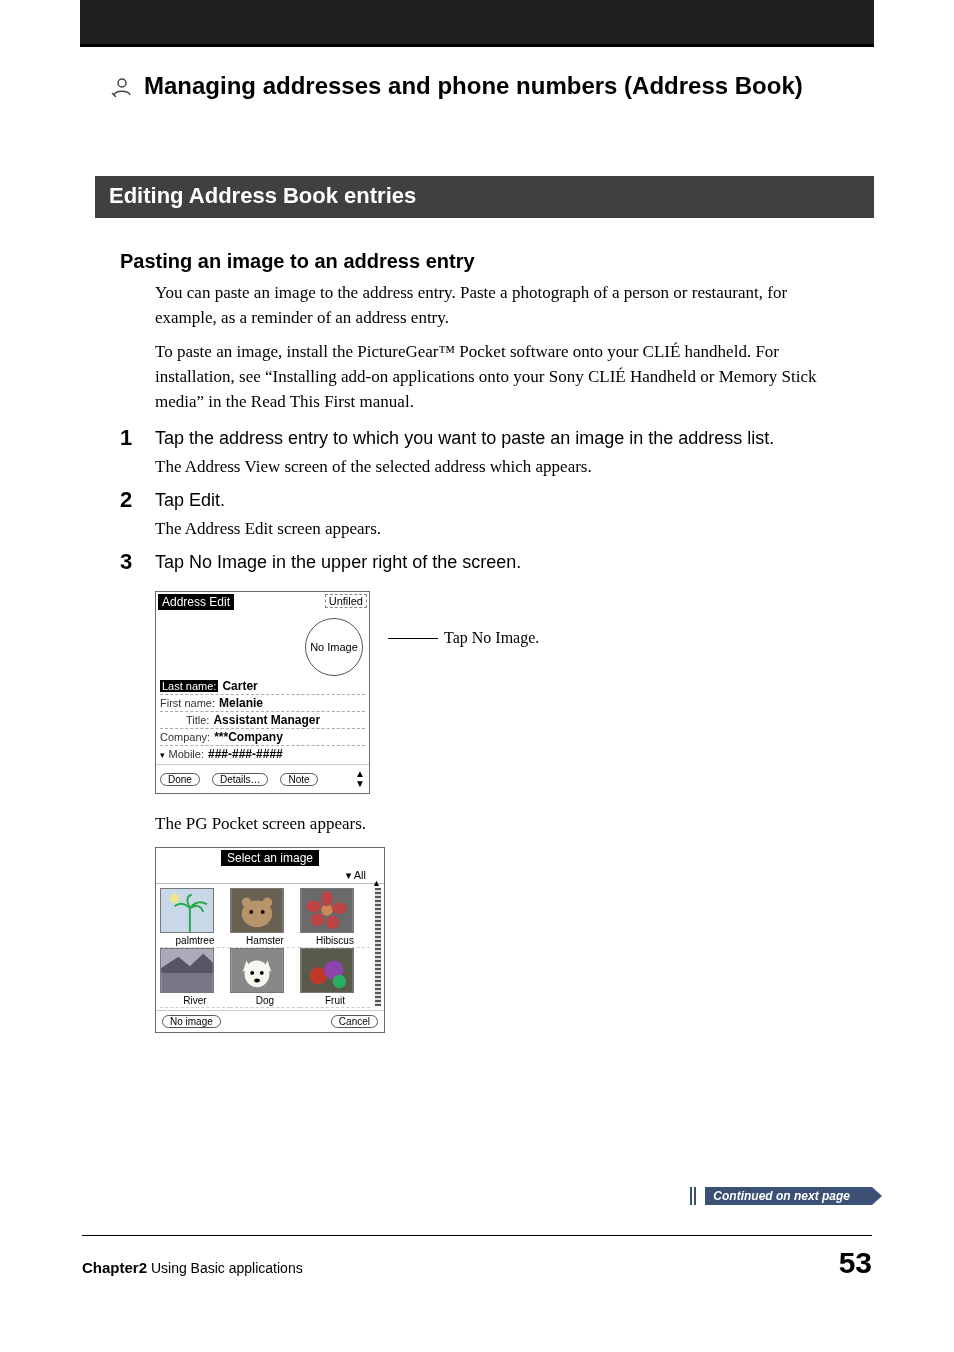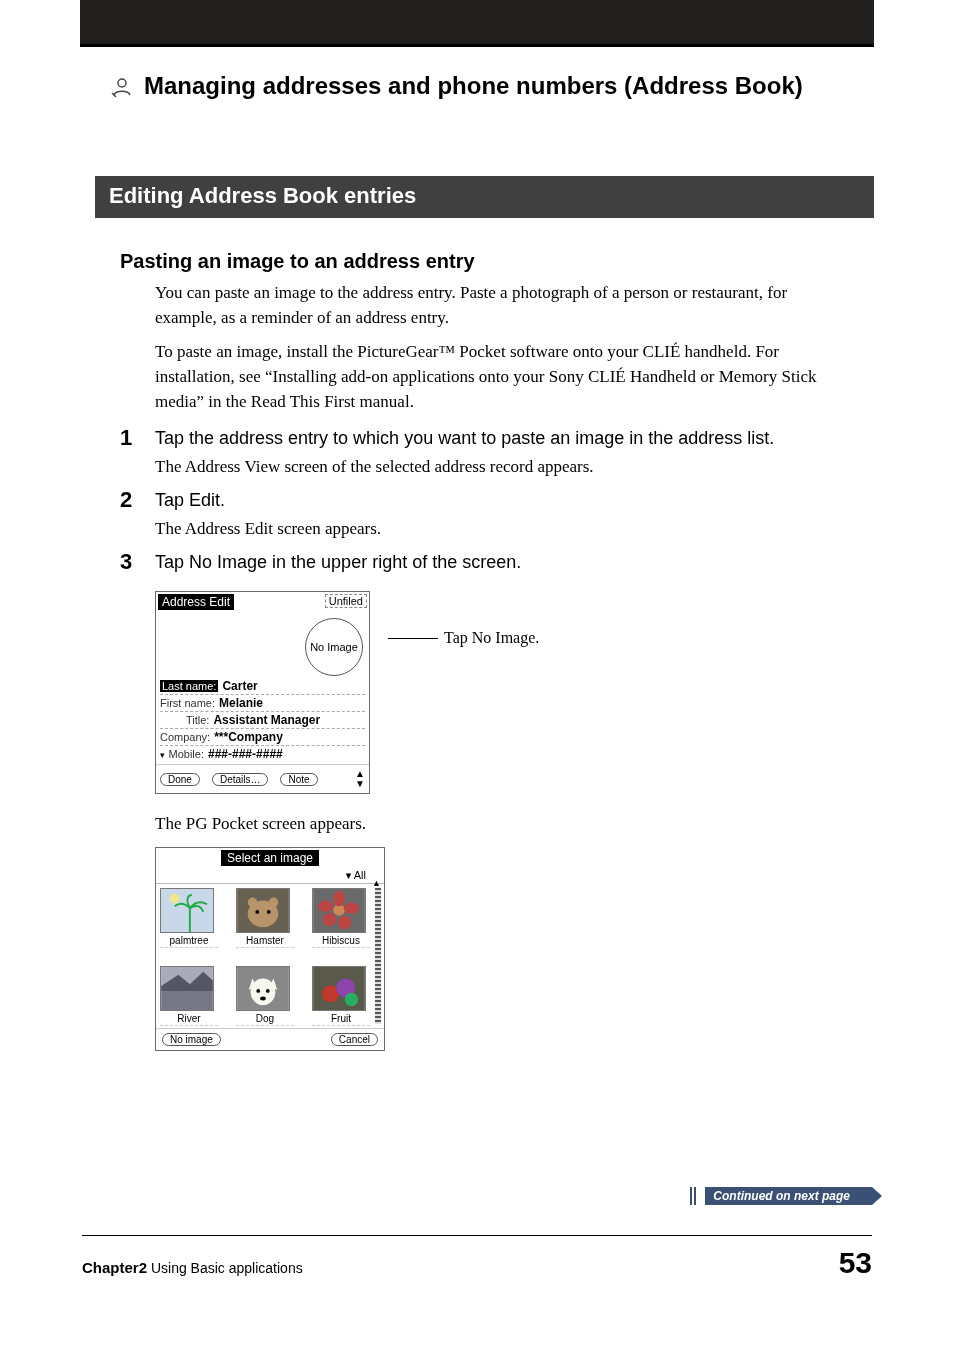--- a/index.html
+++ b/index.html
@@ -219,21 +219,21 @@
     padding: 1px 18px 1px 0;
     border-bottom: 1px solid #bbb;
     font-size: 11px;
   }
   .thumb-grid-wrap {
     display:flex;
   }
   .thumb-grid {
     display:grid;
     grid-template-columns: repeat(3, 1fr);
-    gap: 18px;
+    gap: 0;
     padding: 4px 2px 2px 4px;
     flex:1;
   }
   .thumb-cell { text-align:center; }
   .thumb {
     width: 54px; height: 45px;
     border: 1px solid #777;
     background: #d9d9d9;
     display:flex; align-items:center; justify-content:center;
     font-size: 16px;
@@ -325,21 +325,21 @@
 <div class="body">
   <div class="subhead">Pasting an image to an address entry</div>
   <div class="para">You can paste an image to the address entry. Paste a photograph of a person or restaurant, for example, as a reminder of an address entry.</div>
   <div class="para">To paste an image, install the PictureGear™ Pocket software onto your CLIÉ handheld. For installation, see “Installing add-on applications onto your Sony CLIÉ Handheld or Memory Stick media” in the Read This First manual.</div>
 
   <div class="steps">
     <div class="step">
       <div class="step-num">1</div>
       <div class="step-body">
         <div class="step-title">Tap the address entry to which you want to paste an image in the address list.</div>
-        <div class="step-sub">The Address View screen of the selected address record appears.</div>
+        <div class="step-sub">The Address View screen of the selected address which appears.</div>
       </div>
     </div>
     <div class="step">
       <div class="step-num">2</div>
       <div class="step-body">
         <div class="step-title">Tap Edit.</div>
         <div class="step-sub">The Address Edit screen appears.</div>
       </div>
     </div>
     <div class="step">

